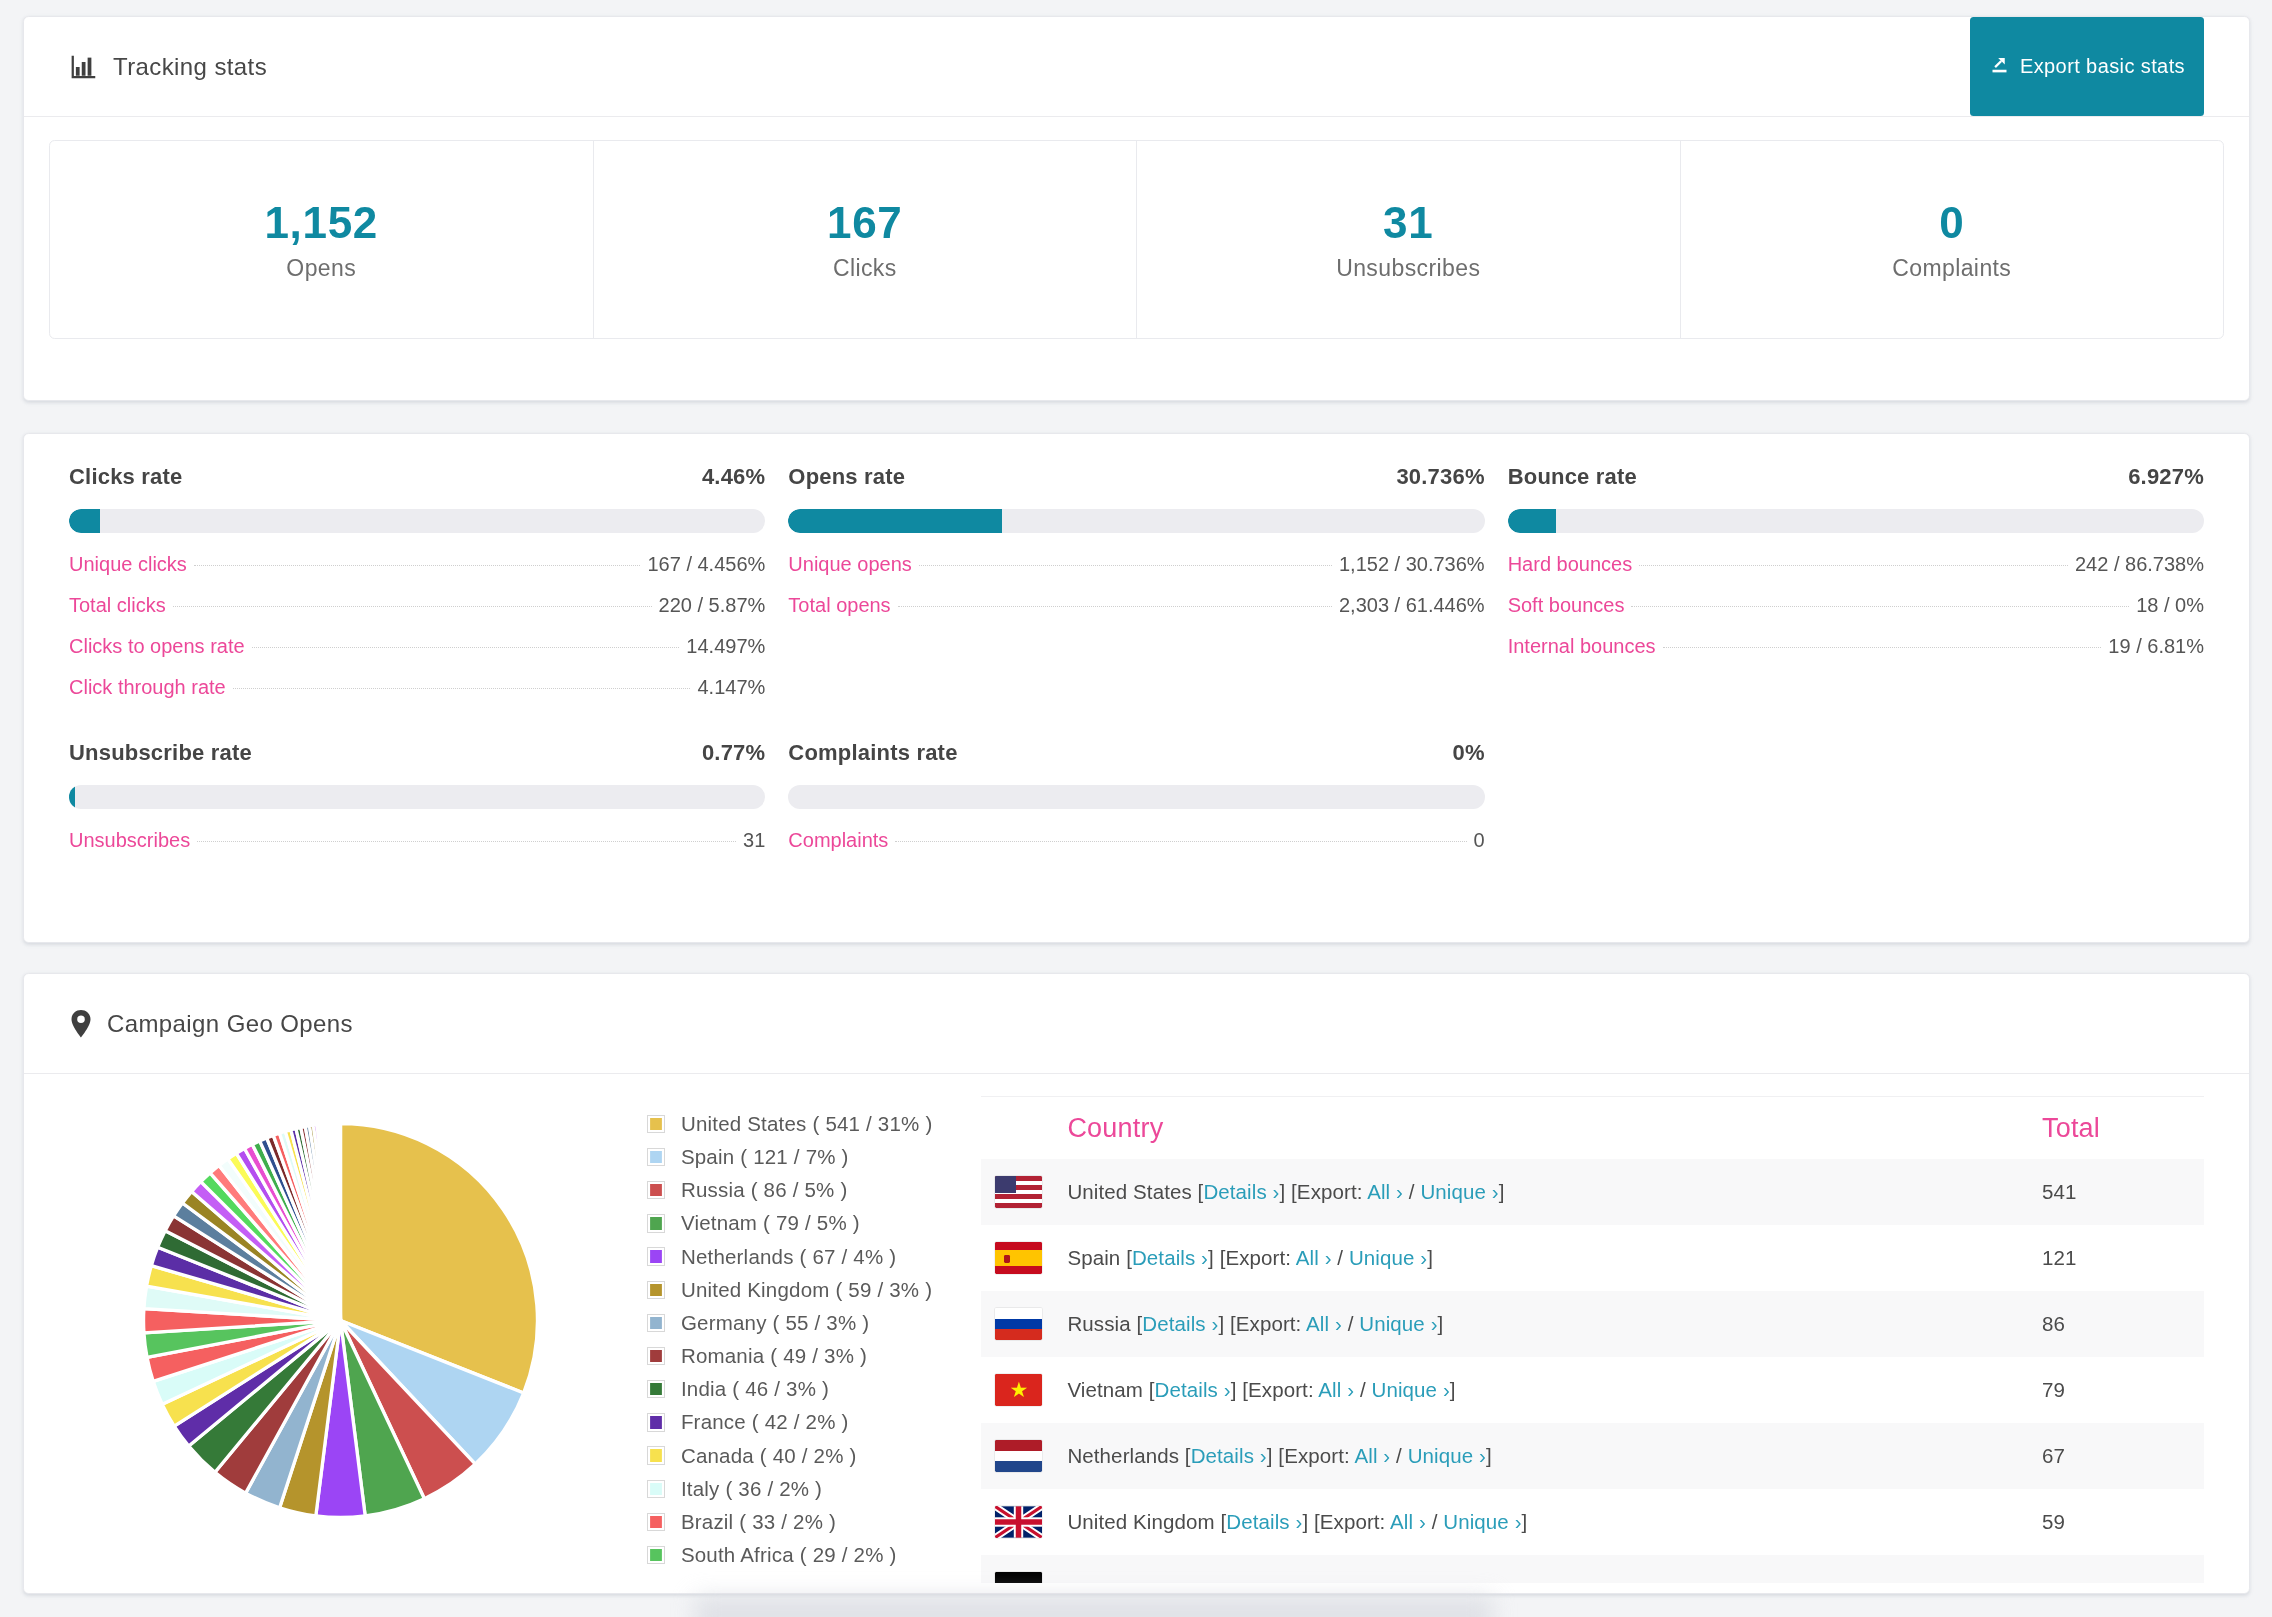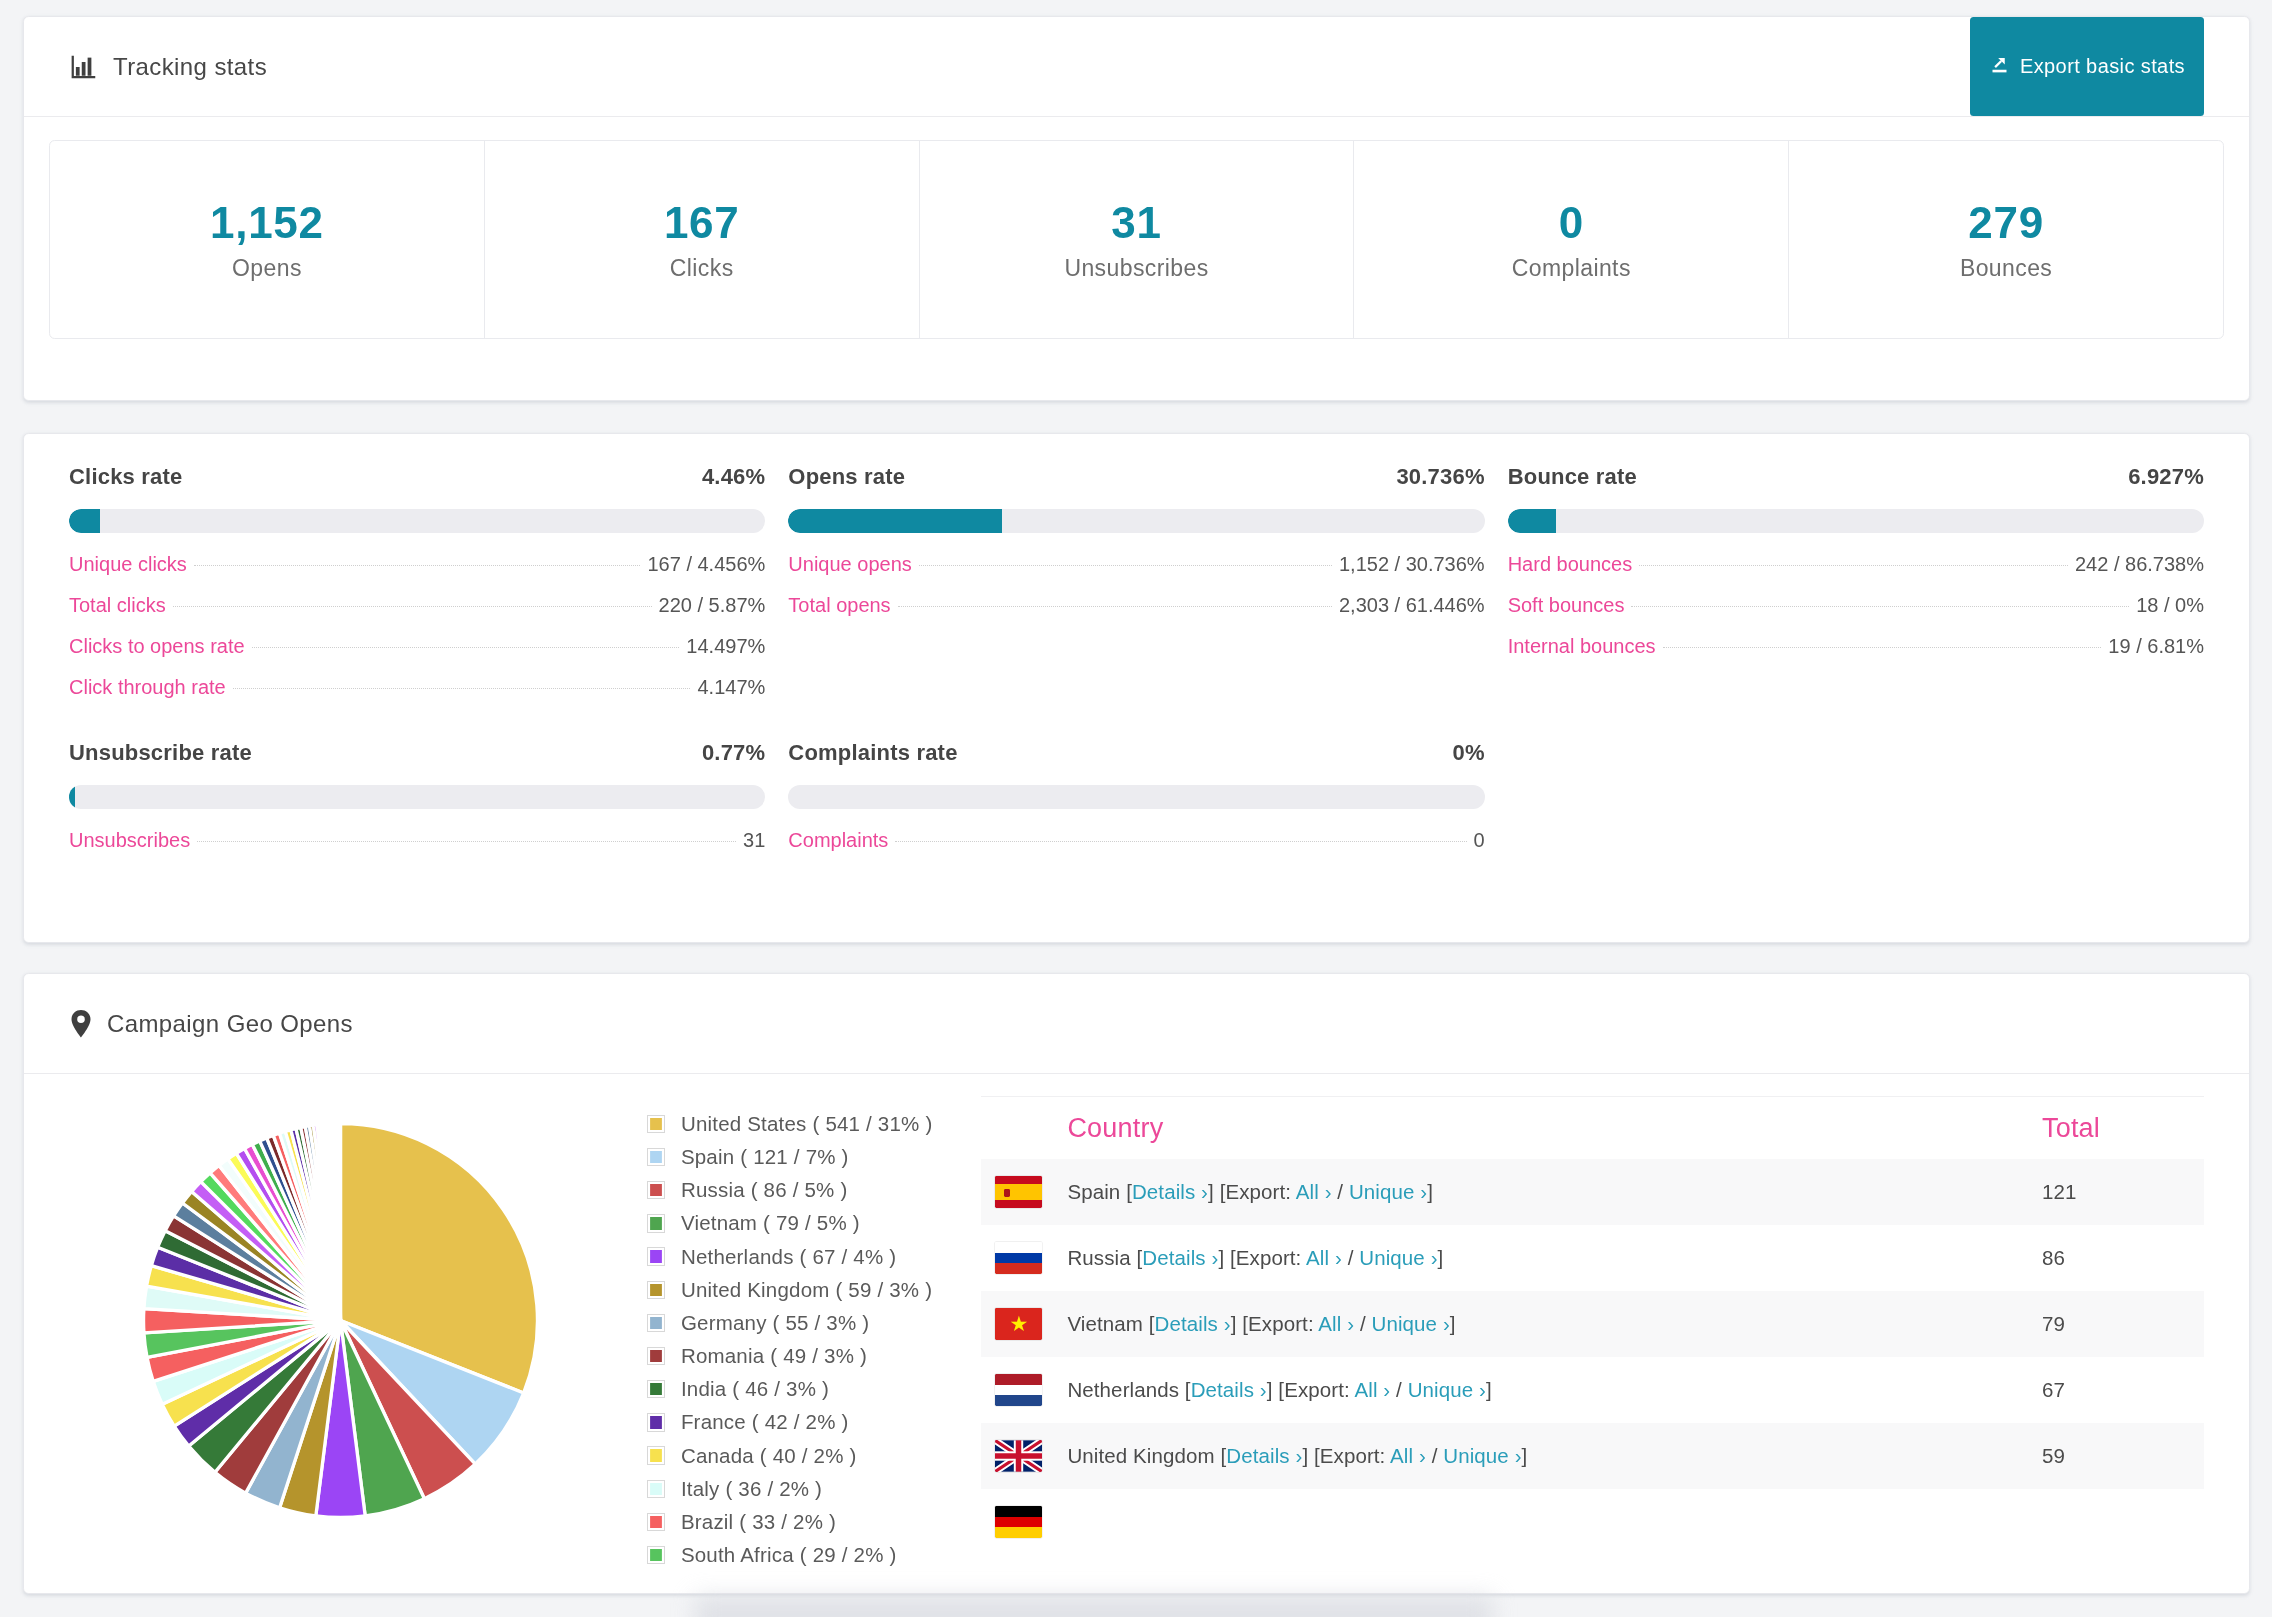--- a/index.html
+++ b/index.html
@@ -142,24 +142,20 @@
           <div class="stat-value">167</div>
           <div class="stat-label">Clicks</div>
         </div>
         <div class="stat-box">
           <div class="stat-value">31</div>
           <div class="stat-label">Unsubscribes</div>
         </div>
         <div class="stat-box">
           <div class="stat-value">0</div>
           <div class="stat-label">Complaints</div>
-        </div>
-        <div class="stat-box">
-          <div class="stat-value">279</div>
-          <div class="stat-label">Bounces</div>
         </div>
       </div>
   </div>
 </section>
 
 <section class="card" id="rates-card">
   <div class="rates-grid" id="rates-grid">
       <div class="rate-col">
         <div class="rate-head">
           <span class="rate-title">Clicks rate</span>
@@ -403,20 +399,29 @@
         <thead>
           <tr>
             <th class="flag-cell"></th>
             <th>Country</th>
             <th class="total-col">Total</th>
           </tr>
         </thead>
         <tbody id="geo-tbody">
             <tr>
               <td class="flag-cell">
+                <div class="flag flag-us">
+                  <div class="canton"></div>
+                </div>
+              </td>
+              <td><span class="dark">United States [</span><span class="link">Details ›</span><span class="dark">] [Export: </span><span class="link">All ›</span><span class="dark"> / </span><span class="link">Unique ›</span><span class="dark">]</span></td>
+              <td class="total-col">541</td>
+            </tr>
+            <tr>
+              <td class="flag-cell">
                 <div class="flag flag-es">
                   <div class="crest"></div>
                 </div>
               </td>
               <td><span class="dark">Spain [</span><span class="link">Details ›</span><span class="dark">] [Export: </span><span class="link">All ›</span><span class="dark"> / </span><span class="link">Unique ›</span><span class="dark">]</span></td>
               <td class="total-col">121</td>
             </tr>
             <tr>
               <td class="flag-cell">
                 <div class="flag flag-ru"></div>

